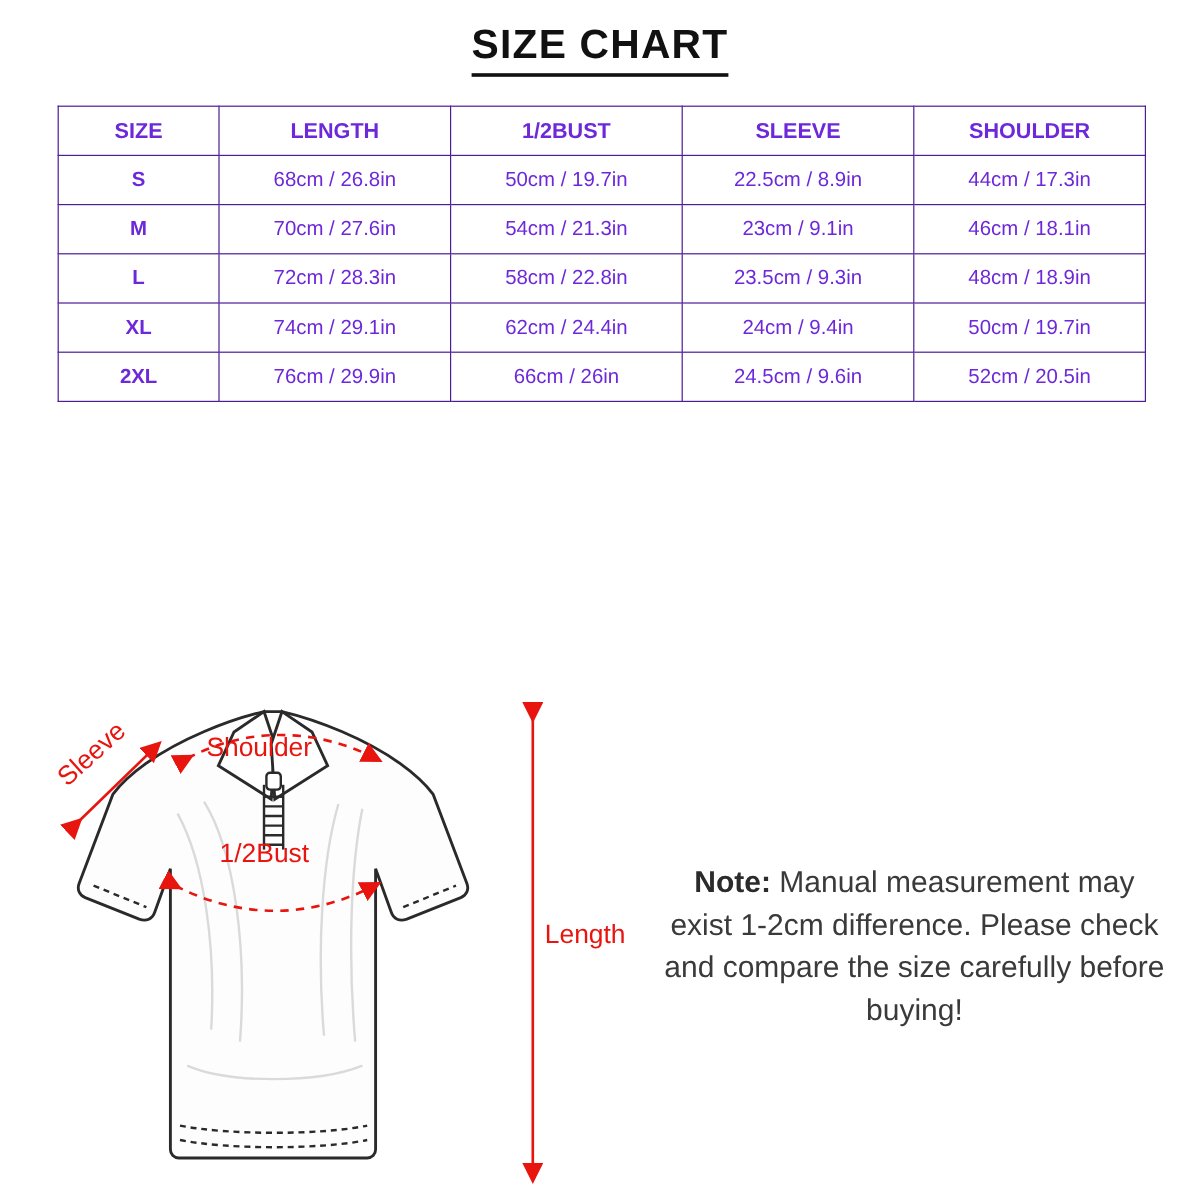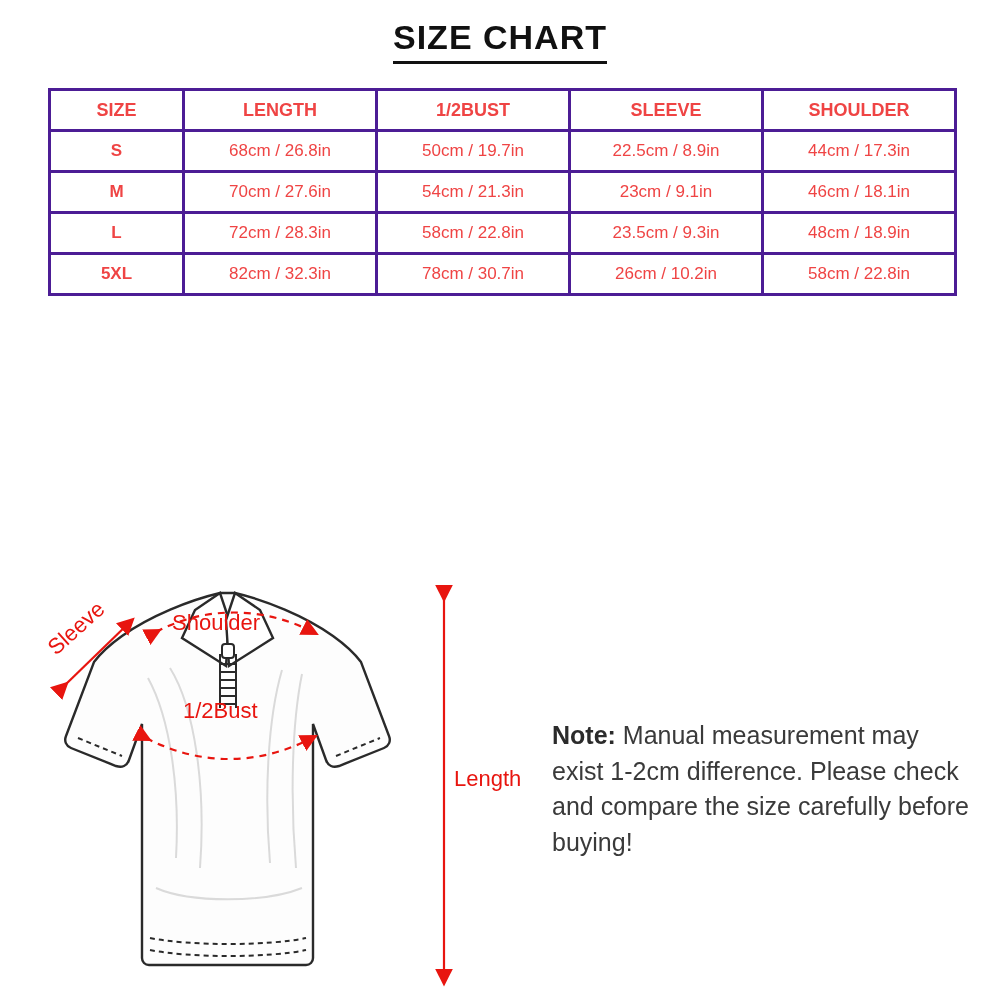--- a/index.html
+++ b/index.html
@@ -39,26 +39,26 @@
     top: 88px; left: 48px;
     width: 906px;
   }
   table.size-chart {
     width: 100%;
     border-collapse: collapse;
     table-layout: fixed;
   }
   table.size-chart th,
   table.size-chart td {
-    border: 3px solid #4c1d95;
+    border: 1px solid #4c1d95;
     height: 41px;
     text-align: center;
     vertical-align: middle;
     font-size: 17px;
-    color: #ef4444;
+    color: #6d28d9;
     padding: 0 2px;
   }
   table.size-chart th {
     font-weight: bold;
     font-size: 18px;
   }
   table.size-chart td.size-col {
     font-weight: bold;
     font-size: 17px;
   }
@@ -77,20 +77,21 @@
   .illustration svg { display: block; }
 
   
   .note {
     position: absolute;
     left: 552px; top: 718px;
     width: 420px;
     font-size: 25px;
     line-height: 1.42;
     color: #3a3a3a;
+    text-align: center;
   }
   .note b {
     font-weight: bold;
     color: #2b2b2b;
   }
 </style>
 </head>
 <body>
 
 <div id="page">
@@ -133,25 +134,32 @@
           <td>46cm / 18.1in</td>
         </tr>
         <tr>
           <td class="size-col">L</td>
           <td>72cm / 28.3in</td>
           <td>58cm / 22.8in</td>
           <td>23.5cm / 9.3in</td>
           <td>48cm / 18.9in</td>
         </tr>
         <tr>
-          <td class="size-col">5XL</td>
-          <td>82cm / 32.3in</td>
-          <td>78cm / 30.7in</td>
-          <td>26cm / 10.2in</td>
-          <td>58cm / 22.8in</td>
+          <td class="size-col">XL</td>
+          <td>74cm / 29.1in</td>
+          <td>62cm / 24.4in</td>
+          <td>24cm / 9.4in</td>
+          <td>50cm / 19.7in</td>
+        </tr>
+        <tr>
+          <td class="size-col">2XL</td>
+          <td>76cm / 29.9in</td>
+          <td>66cm / 26in</td>
+          <td>24.5cm / 9.6in</td>
+          <td>52cm / 20.5in</td>
         </tr>
       </tbody>
     </table>
   </div>
 
   <div class="illustration">
     <svg width="520" height="430" viewBox="0 0 520 430" xmlns="http://www.w3.org/2000/svg">
       <defs>
         <marker id="arrowRed" markerWidth="8" markerHeight="8" refX="5" refY="4" orient="auto" markerUnits="strokeWidth">
           <path d="M0,0 L8,4 L0,8 z" fill="#e8150f"></path>

